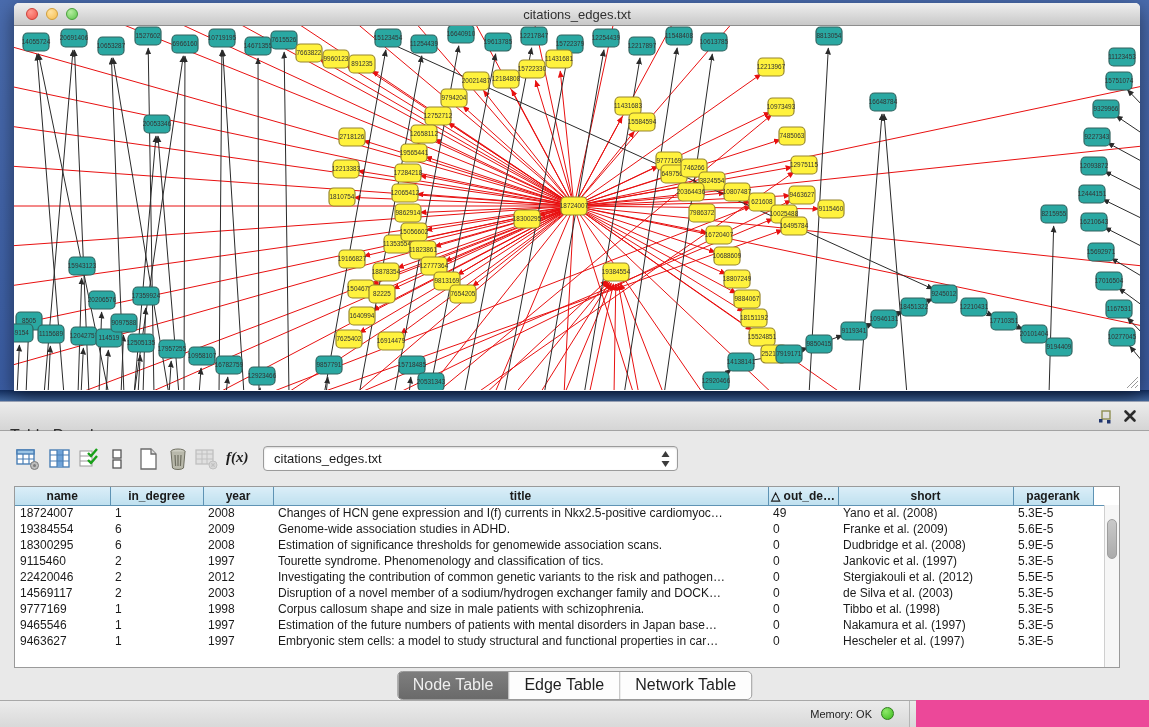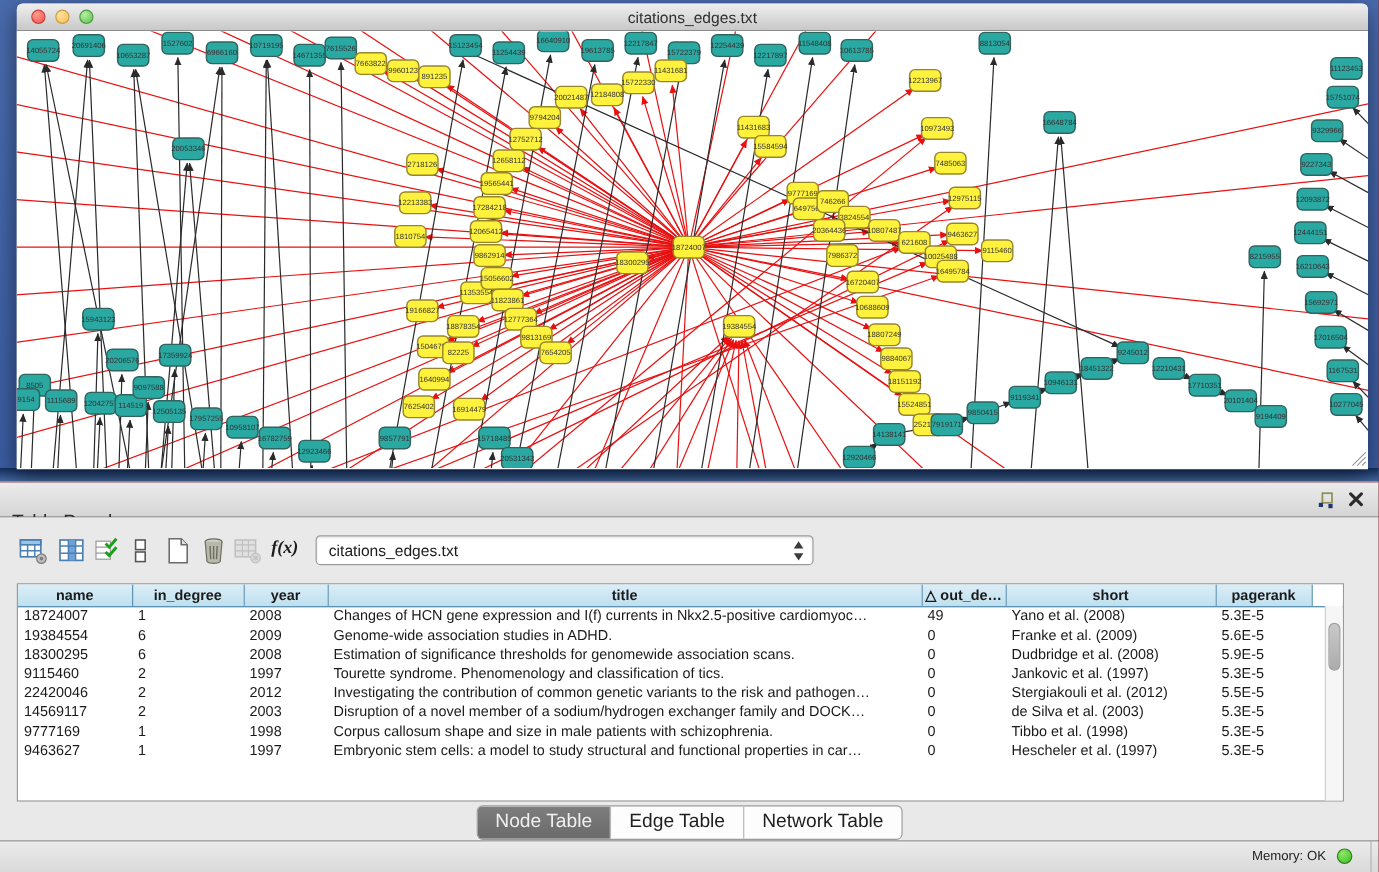--- a/index.html
+++ b/index.html
@@ -1,17 +1,17 @@
 <!DOCTYPE html>
 <html><head>
 <meta charset="utf-8">
 <style>
   * { margin:0; padding:0; box-sizing:border-box; }
   body { font-family:"Liberation Sans", sans-serif; background:#222; }
-  .screen { position:relative; width:1149px; height:727px; overflow:hidden; background:#b91c1c; }
+  .screen { position:relative; width:1149px; height:727px; overflow:hidden; background:#ec4899; }
 
   
   .desktop { position:absolute; left:0; top:0; width:1149px; height:401px;
              background:linear-gradient(#4a6cae,#3a5ca2); }
   .desktop-bottom-band { position:absolute; left:0; bottom:0; width:100%; height:11px;
              background:linear-gradient(#122e60,#44699f); }
   .net-window { position:absolute; left:14px; top:3px; width:1126px; height:388px;
              border-radius:5px 5px 0 0; background:#fff;
              box-shadow:0 6px 20px rgba(0,0,0,.5); }
   .titlebar { position:relative; height:23px; border-radius:5px 5px 0 0;
@@ -57,21 +57,21 @@
   .vthumb { position:absolute; left:2px; top:14px; width:10px; height:40px; border-radius:5px;
            background:linear-gradient(#c9c9c9,#ababab); border:1px solid #9d9d9d; cursor:pointer; }
 
   .tabs { position:absolute; left:50%; transform:translateX(-50%); top:240px; display:flex;
           border:1px solid #9a9a9a; border-radius:5px; overflow:hidden;
           background:#fdfdfd; box-shadow:0 1px 0 rgba(255,255,255,.7); }
   .tab { padding:4px 15px 5px 15px; font-size:16px; color:#1f1f1f; border-left:1px solid #b9b9b9; cursor:pointer; }
   .tab:first-child { border-left:none; }
   .tab.selected { background:linear-gradient(#7e7e7e,#6a6a6a); color:#efefef; }
 
-  .statusbar { position:absolute; left:0; top:700px; width:1149px; height:27px;
+  .statusbar { position:absolute; left:0; top:700px; width:916px; height:27px;
           background:linear-gradient(#ebebeb,#d9d9d9); border-top:1px solid #a8a8a8; }
   .mem-label { position:absolute; right:44px; top:7px; font-size:11px; color:#222; }
   .mem-dot { position:absolute; right:22px; top:6px; width:13px; height:13px; border-radius:50%;
           background:radial-gradient(circle at 35% 30%, #8ee96a, #3dbb1e); border:1px solid #2f7d1d; }
   .status-div { position:absolute; right:6px; top:0; width:1px; height:27px; background:#b5b5b5; }
 </style>
 </head>
 <body>
 
 <div class="screen">
@@ -895,20 +895,30 @@
               <td>9777169</td>
               <td>1</td>
               <td>1998</td>
               <td>Corpus callosum shape and size in male patients with schizophrenia.</td>
               <td>0</td>
               <td>Tibbo et al. (1998)</td>
               <td>5.3E-5</td>
               <td></td>
             </tr>
             <tr>
+              <td>9465546</td>
+              <td>1</td>
+              <td>1997</td>
+              <td>Estimation of the future numbers of patients with mental disorders in Japan base…</td>
+              <td>0</td>
+              <td>Nakamura et al. (1997)</td>
+              <td>5.3E-5</td>
+              <td></td>
+            </tr>
+            <tr>
               <td>9463627</td>
               <td>1</td>
               <td>1997</td>
               <td>Embryonic stem cells: a model to study structural and functional properties in car…</td>
               <td>0</td>
               <td>Hescheler et al. (1997)</td>
               <td>5.3E-5</td>
               <td></td>
             </tr>
           </tbody>

